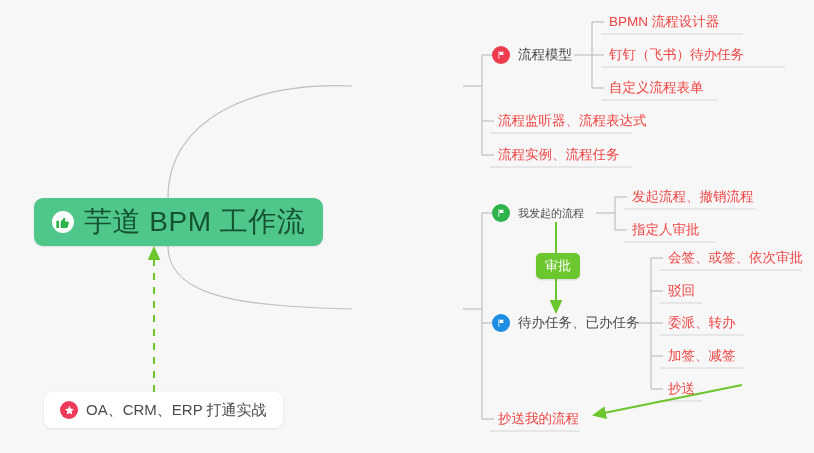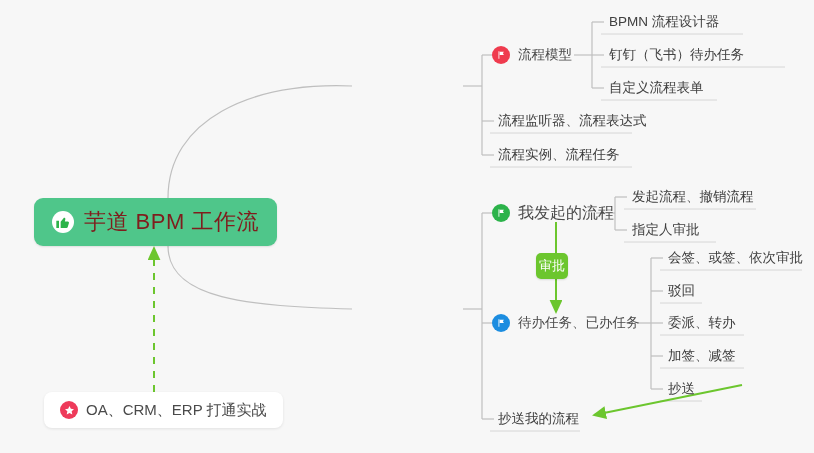--- a/index.html
+++ b/index.html
@@ -36,39 +36,39 @@
   }
   
   .root-node {
     background: #4fc68a;
     border-radius: 9px;
     padding: 0 18px;
     height: 48px;
     box-shadow: 0 1px 2px rgba(0,0,0,0.10);
   }
   .root-node .label {
-    color: #7f1d1d;
-    font-size: 22px;
+    color: #14532d;
+    font-size: 28px;
     letter-spacing: 0.5px;
   }
   
   .pill-node {
     background: #ffffff;
     border-radius: 8px;
     padding: 0 16px;
     height: 36px;
     box-shadow: 0 1px 3px rgba(0,0,0,0.09);
   }
   .pill-node .label {
     color: #4a4a4a;
     font-size: 15px;
   }
   
   .text-node {
-    color: #404040;
+    color: #ef4444;
     font-size: 13.5px;
     padding: 0 8px 4px 8px;
     height: 22px;
     align-items: flex-end;
     text-align: center;
   }
   .text-node .label { line-height: 16px; }
 
   
   .icon {
@@ -94,21 +94,21 @@
   .icon-purple { background: #9b4ff0; }
   .icon-star   { background: #ee3a5a; }
 
   
   .tag-node {
     background: #6cc62e;
     border-radius: 5px;
     color: #ffffff;
     font-size: 13px;
     height: 26px;
-    padding: 0 3px;
+    padding: 0 9px;
     justify-content: center;
     box-shadow: 0 1px 2px rgba(0,0,0,0.12);
   }
 </style>
 </head>
 <body>
 
 <div id="canvas">
 
   <svg class="links" viewBox="0 0 814 453">
@@ -223,21 +223,21 @@
     <span class="label">流程实例、流程任务</span>
   </div>
 
 
   <div class="node" style="left:492px; top:202px; height:22px;">
     <span class="icon icon-green">
       <svg width="10" height="10" viewBox="0 0 24 24" fill="#ffffff">
         <path d="M6 3h2v18H6zM9 4h10l-2.5 4L19 12H9z"></path>
       </svg>
     </span>
-    <span class="label" style="color:#4a4a4a; font-size:16px;">我发起的流程</span>
+    <span class="label" style="color:#4a4a4a; font-size:11px;">我发起的流程</span>
   </div>
 
   <div class="node text-node" style="left:624px; top:220px;">
     <span class="label">指定人审批</span>
   </div>
   <div class="node text-node" style="left:624px; top:187px;">
     <span class="label">发起流程、撤销流程</span>
   </div>
 
   <div class="node tag-node" style="left:536px; top:253px;">

